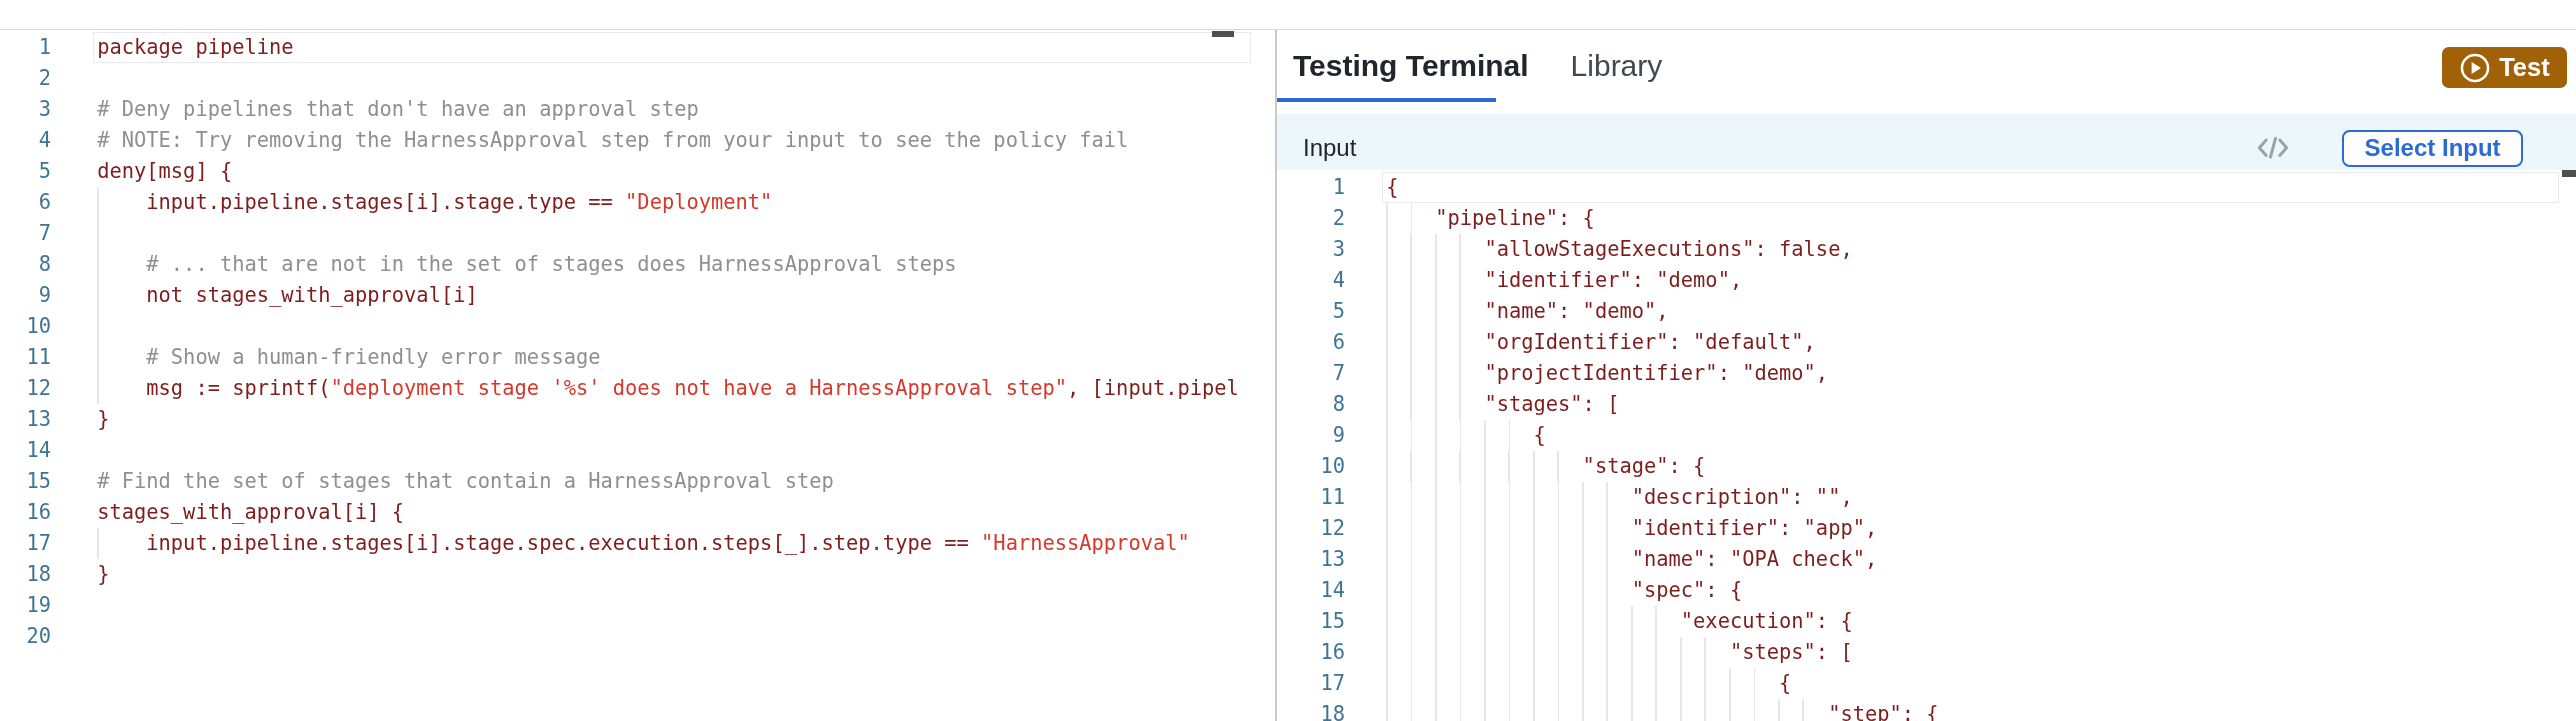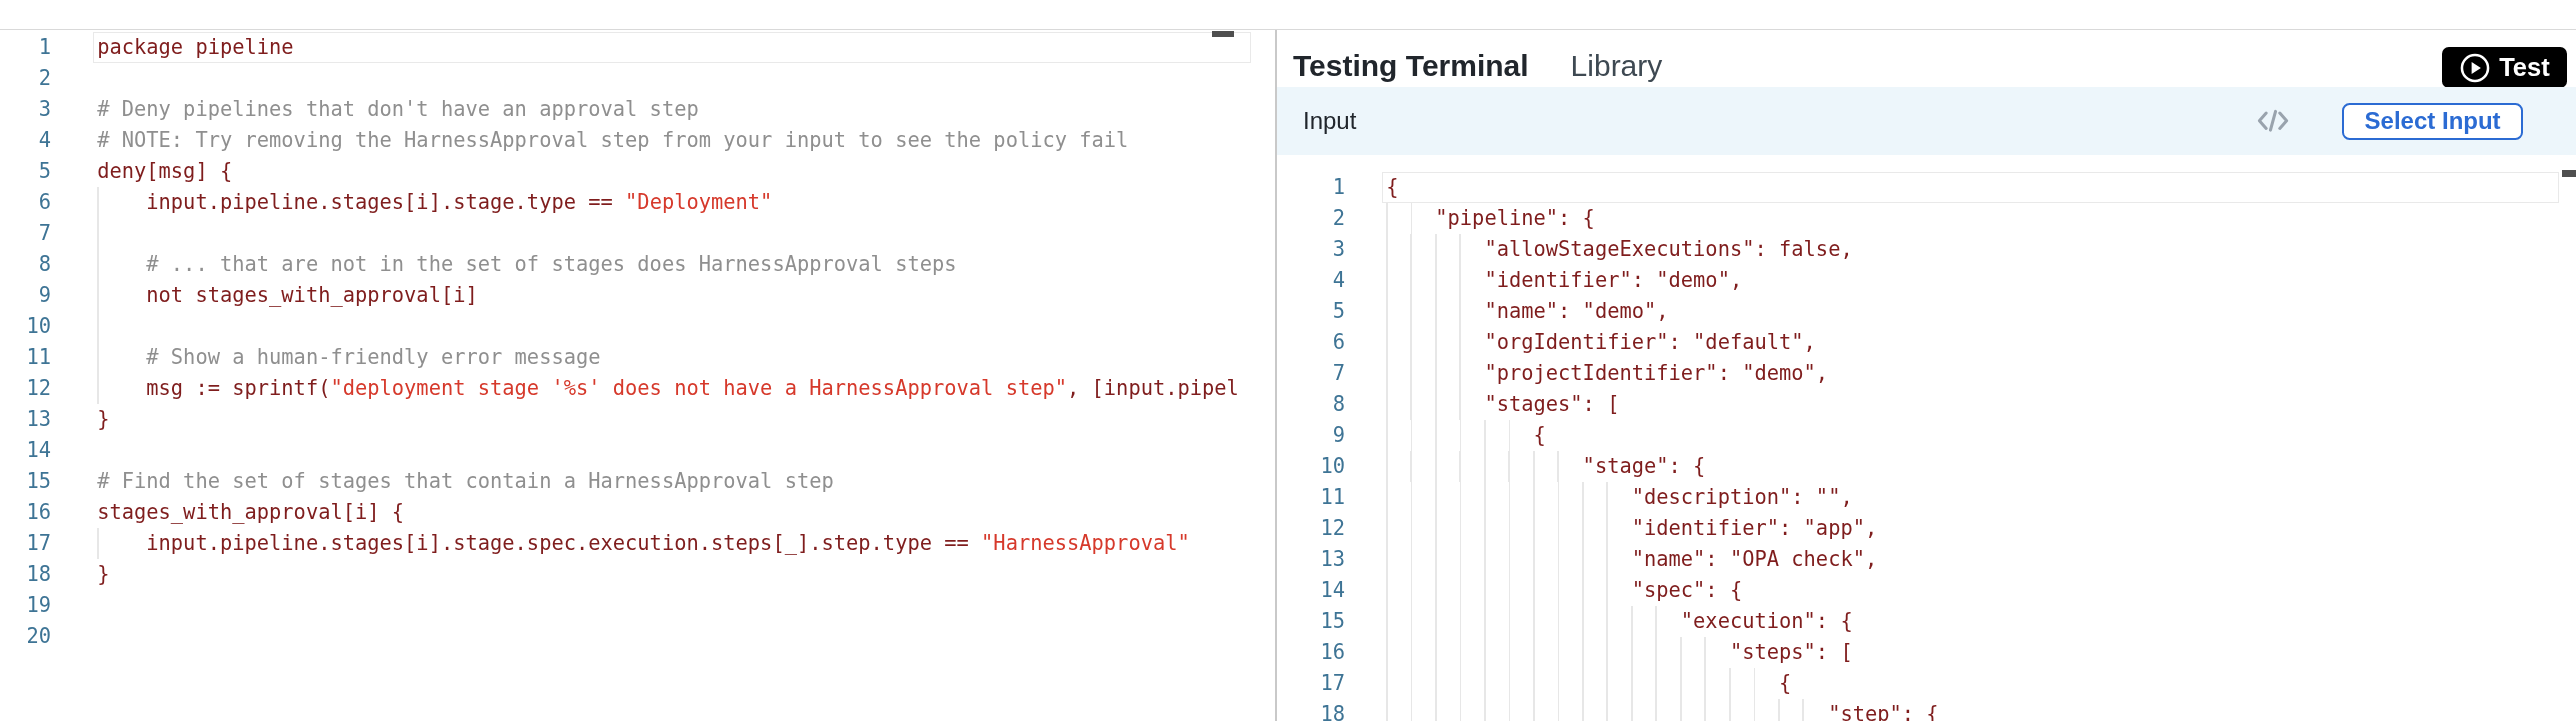--- a/index.html
+++ b/index.html
@@ -35,25 +35,25 @@
 
   
   .right-panel { position:absolute; left:1277px; top:30px; width:1299px; height:692px; background:#fff; }
   .tabs-row { position:absolute; left:0; top:0; width:100%; height:72px; display:flex; align-items:center; padding-left:16px; }
   .tab { font-size:30px; cursor:pointer; }
   .tab.active { font-weight:bold; color:#21262c; }
   .tab.inactive { color:#3e4952; margin-left:42px; font-weight:500; }
   .tab-underline { position:absolute; left:0; top:68px; width:219px; height:4.2px; background:#2b6bd3; }
 
   .test-button { position:absolute; top:17px; right:9.3px; height:41px; padding:0 17px;
-                 background:#000000; border:none; border-radius:6.8px; color:#ffffff; font-weight:bold;
+                 background:#a16207; border:none; border-radius:6.8px; color:#ffffff; font-weight:bold;
                  font-size:25.5px; display:flex; align-items:center; gap:8.5px; cursor:pointer;
                  font-family:"Liberation Sans", sans-serif; }
 
-  .input-bar { position:absolute; left:0; top:57px; width:100%; height:68px; background:#edf6fb;
+  .input-bar { position:absolute; left:0; top:84px; width:100%; height:68px; background:#edf6fb;
                display:flex; align-items:center;justify-content:space-between; }
   .input-title { font-size:24px; color:#21262c; margin-left:26px; }
   .input-actions { margin-left:auto; display:flex; align-items:center; gap:27px; margin-right:53px; }
   .code-icon { display:flex; align-items:center; cursor:pointer; }
   .select-input-button { height:37px; padding:0 20.4px; background:#ffffff; border:2.5px solid #2b6bd3;
                          border-radius:7.6px; color:#2b6bd3; font-weight:bold; font-size:24px; cursor:pointer;
                          font-family:"Liberation Sans", sans-serif;margin-left:25px; }
 
   
   #right-editor { left:1277px; top:170px; width:1299px; height:552px; }

